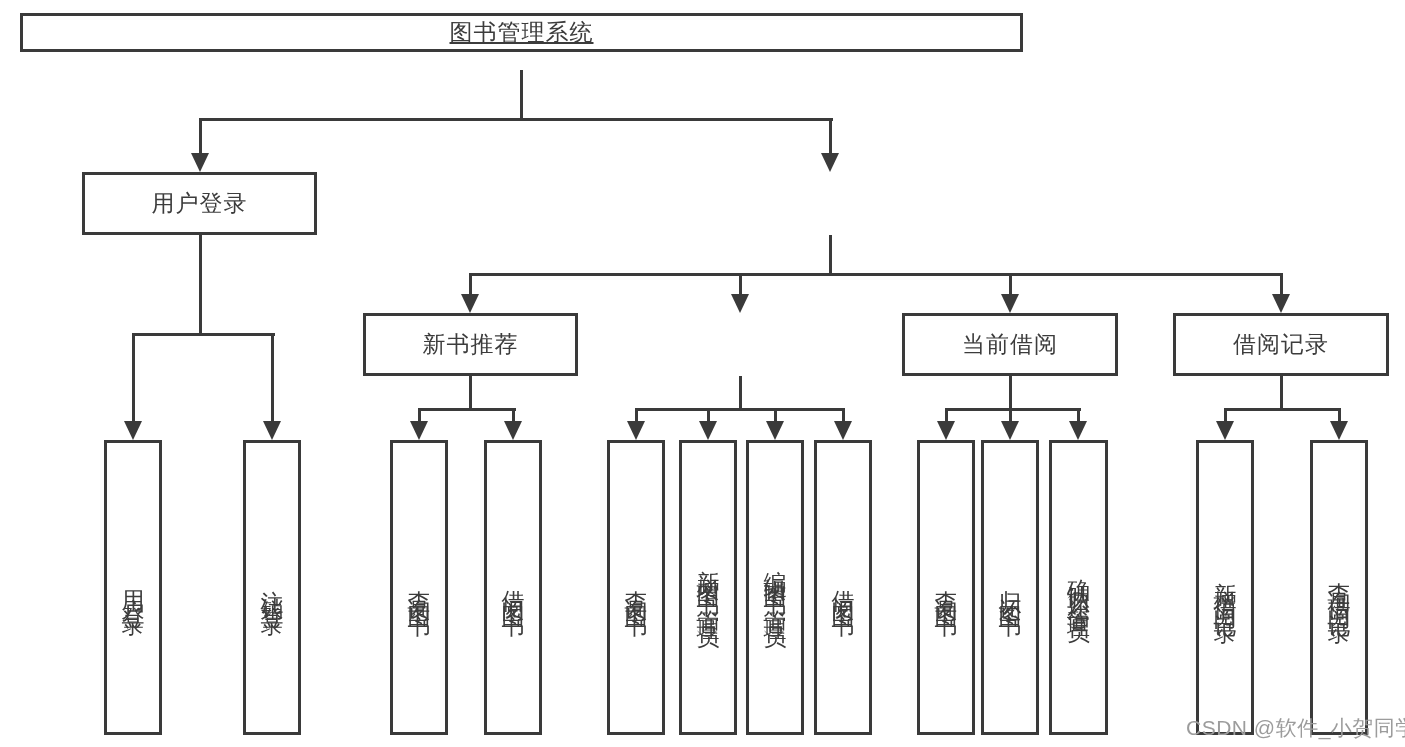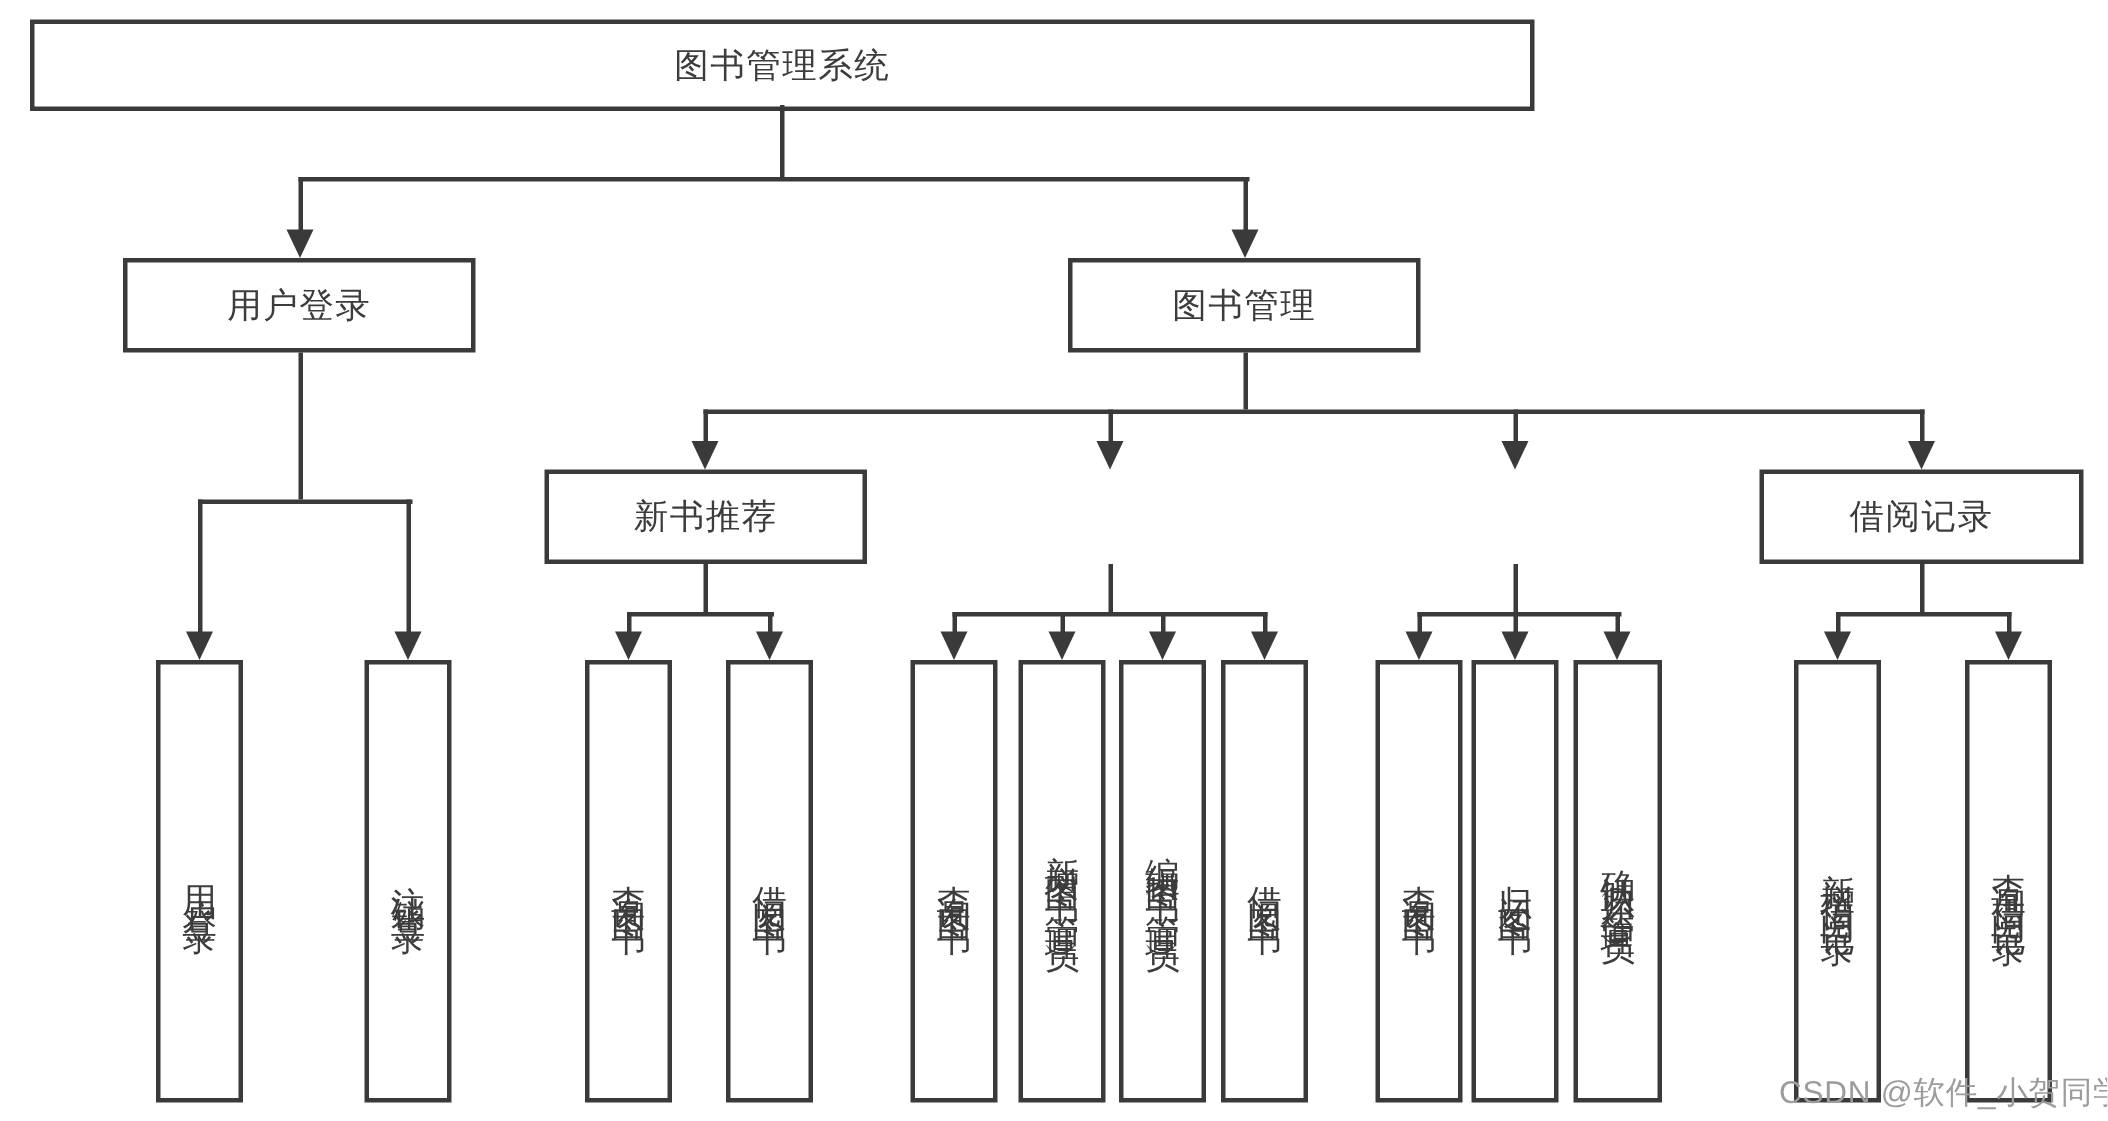--- a/index.html
+++ b/index.html
@@ -32,36 +32,33 @@
   .watermark {
     position:absolute; left:1186px; top:714px; font-size:21px; color:#9c9c9c;
     letter-spacing:0.5px; white-space:nowrap;
   }
 </style>
 </head>
 <body>
 
 <div id="stage">
 
-  <div class="box" style="left:20px; top:13px; width:1003px; height:61px;">
+  <div class="box" style="left:20px; top:13px; width:1003px; height:39px;text-decoration:underline;">
     <span>图书管理系统</span>
   </div>
 
   <div class="vline" style="left:520px; top:70px; height:48px;"></div>
   <div class="hline" style="left:199px; top:118px; width:634px;"></div>
   <div class="vline" style="left:199px; top:118px; height:38px;"></div>
   <div class="arrow" style="left:191px; top:153px;"></div>
   <div class="vline" style="left:829px; top:118px; height:38px;"></div>
   <div class="arrow" style="left:821px; top:153px;"></div>
 
   <div class="box" style="left:82px; top:172px; width:235px; height:63px;">
     <span>用户登录</span>
-  </div>
-  <div class="box" style="left:712px; top:172px; width:235px; height:63px;">
-    <span>图书管理</span>
   </div>
 
   <div class="vline" style="left:199px; top:235px; height:98px;"></div>
   <div class="hline" style="left:132px; top:333px; width:143px;"></div>
   <div class="vline" style="left:132px; top:333px; height:89px;"></div>
   <div class="arrow" style="left:124px; top:421px;"></div>
   <div class="vline" style="left:271px; top:333px; height:89px;"></div>
   <div class="arrow" style="left:263px; top:421px;"></div>
 
   <div class="vline" style="left:829px; top:235px; height:38px;"></div>
@@ -70,20 +67,23 @@
   <div class="arrow" style="left:461px; top:294px;"></div>
   <div class="vline" style="left:739px; top:273px; height:22px;"></div>
   <div class="arrow" style="left:731px; top:294px;"></div>
   <div class="vline" style="left:1009px; top:273px; height:22px;"></div>
   <div class="arrow" style="left:1001px; top:294px;"></div>
   <div class="vline" style="left:1280px; top:273px; height:22px;"></div>
   <div class="arrow" style="left:1272px; top:294px;"></div>
 
   <div class="box" style="left:363px; top:313px; width:215px; height:63px;text-align:right;">
     <span>新书推荐</span>
+  </div>
+  <div class="box" style="left:902px; top:313px; width:216px; height:63px;">
+    <span>当前借阅</span>
   </div>
   <div class="box" style="left:1173px; top:313px; width:216px; height:63px;">
     <span>借阅记录</span>
   </div>
 
   <div class="vline" style="left:469px; top:376px; height:32px;"></div>
   <div class="hline" style="left:418px; top:408px; width:98px;"></div>
   <div class="vline" style="left:418px; top:408px; height:14px;"></div>
   <div class="arrow" style="left:410px; top:421px;"></div>
   <div class="vline" style="left:512px; top:408px; height:14px;"></div>

